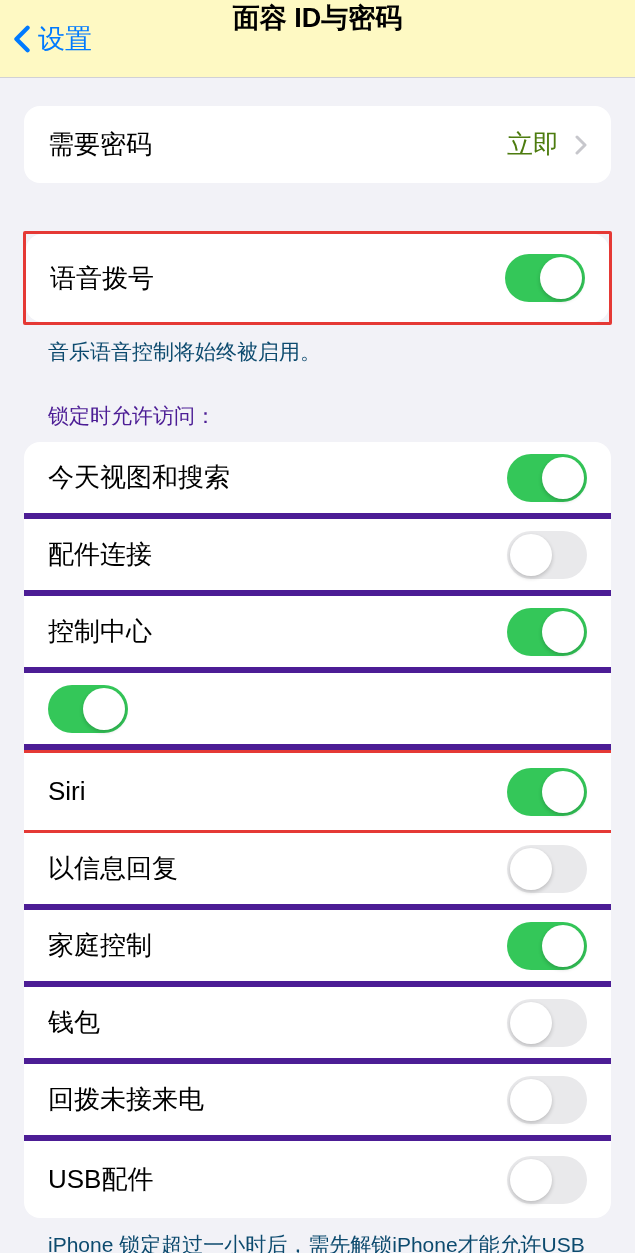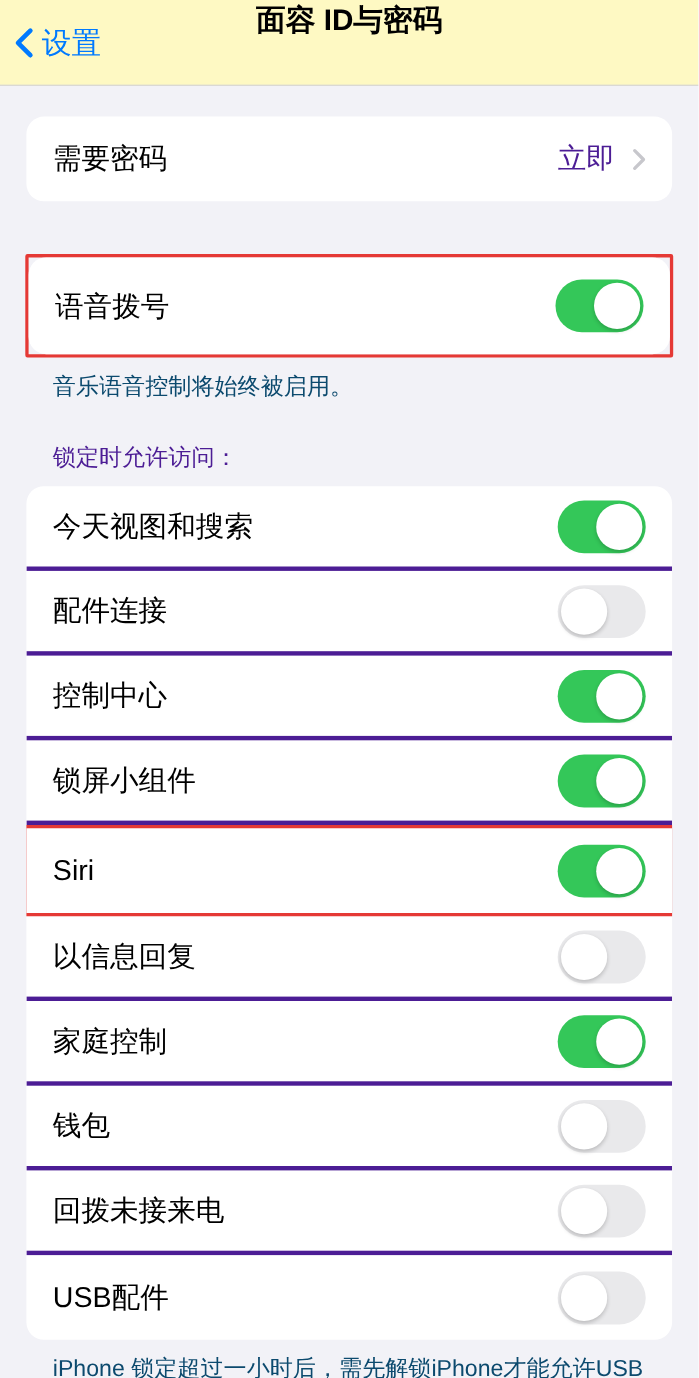--- a/index.html
+++ b/index.html
@@ -50,33 +50,33 @@
       background: #fff;
       border-radius: 16px;
       overflow: hidden;
     }
     .row {
       min-height: 77px;
       padding: 0 24px;
       display: flex;
       align-items: center;
       justify-content: space-between;
-      border-bottom: 4px solid #4c1d95;
+      border-bottom: 6px solid #4c1d95;
     }
     .row:last-child {
       border-bottom: none;
     }
     .row-label {
       font-size: 26px;
       color: #000;
     }
     .row-value {
       display: flex;
       align-items: center;
-      color: #4c1d95;
+      color: #4d7c0f;
       font-size: 26px;
     }
     .chevron-right {
       width: 12px;
       height: 20px;
       margin-left: 16px;
     }
     .footer-text {
       padding: 12px 24px 0 24px;
       font-size: 21px;
@@ -181,21 +181,20 @@
           <div class="toggle-knob"></div>
         </div>
       </div>
       <div class="row">
         <span class="row-label">控制中心</span>
         <div class="toggle on">
           <div class="toggle-knob"></div>
         </div>
       </div>
       <div class="row">
-        <span class="row-label">锁屏小组件</span>
         <div class="toggle on">
           <div class="toggle-knob"></div>
         </div>
       </div>
       <div class="highlight" style="margin: 0px -3px;">
         <div class="row">
           <span class="row-label">Siri</span>
           <div class="toggle on">
             <div class="toggle-knob"></div>
           </div>

